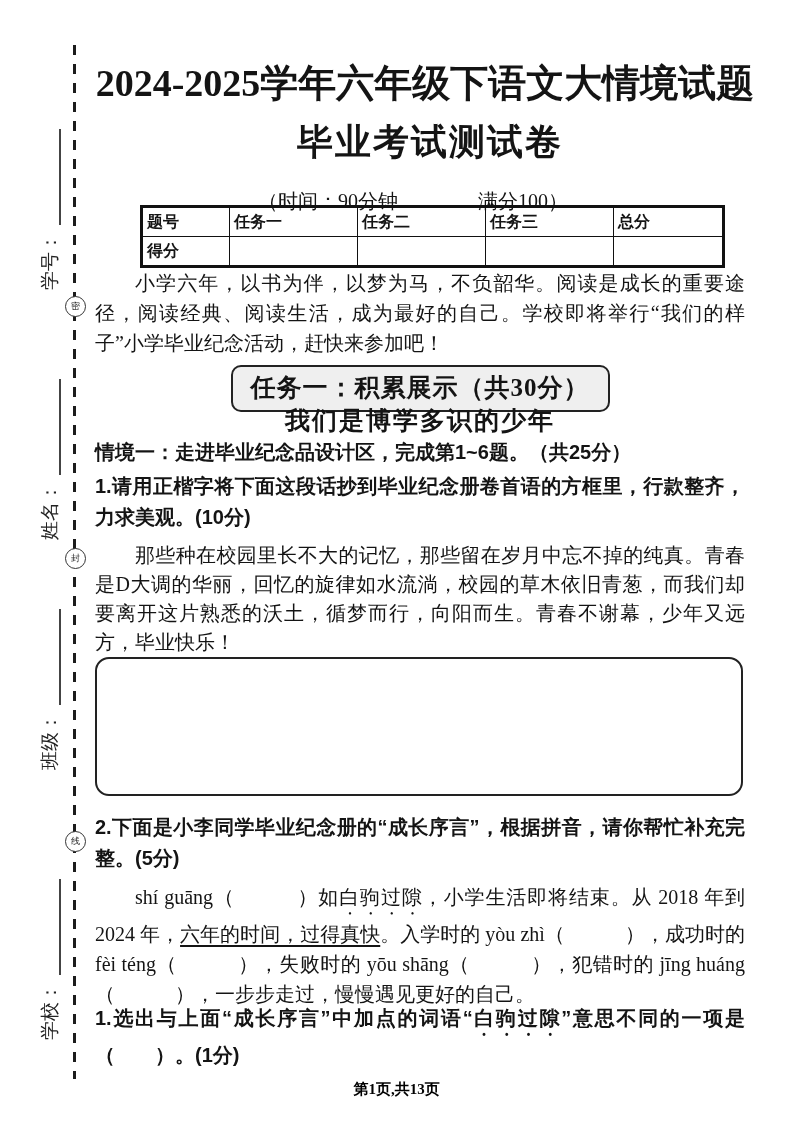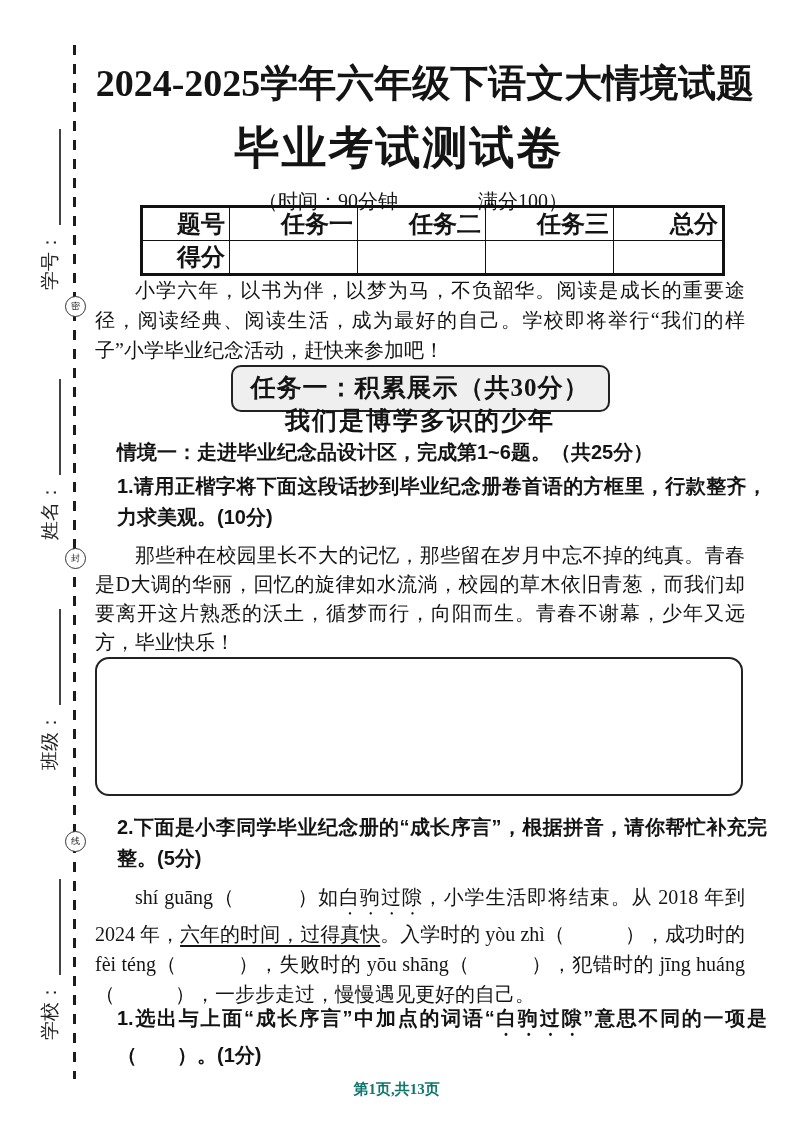--- a/index.html
+++ b/index.html
@@ -23,36 +23,36 @@
     border-bottom:2px solid #444;
   }
   .seal {
     position:absolute; left:65px; width:19px; height:19px; background:#fff;
     border:1.5px solid #333; border-radius:50%; z-index:2;
     font-size:9px; line-height:19px; text-align:center; color:#222;
   }
   
   .title1 { position:absolute; top:58px; left:90px; width:670px; text-align:center;
     font-size:38px; font-weight:bold; letter-spacing:0px; }
-  .title2 { position:absolute; top:118px; left:64px; width:670px; text-align:center;
-    font-size:45px; font-weight:bold; letter-spacing:2px; }
+  .title2 { position:absolute; top:118px; left:95px; width:670px; text-align:center;
+    font-size:36px; font-weight:bold; letter-spacing:2px; }
   .meta   { position:absolute; top:188px; left:78px; width:670px; text-align:center;
     font-size:20px; }
   
   .score-table { position:absolute; top:205px; left:140px; width:582px;
     border-collapse:collapse; border:3px solid #111; table-layout:fixed; }
   .score-table th, .score-table td {
-    border:1.8px solid #111; height:28px; text-align:right;
-    font-size:24px; font-weight:bold; padding:0 4px;
+    border:1.8px solid #111; height:28px; text-align:left;
+    font-size:16px; font-weight:bold; padding:0 4px;
   }
   
   .blk { position:absolute; left:95px; width:650px; font-size:20px;
     line-height:30px; text-align:justify; }
   .indent { text-indent:2em; }
-  .hei { font-family:"Liberation Sans", sans-serif; font-weight:bold; line-height:31px;margin-left:22px; }
+  .hei { font-family:"Liberation Sans", sans-serif; font-weight:bold; line-height:31px; }
   .taskbox-wrap { position:absolute; top:355px; left:95px; width:650px; text-align:center; }
   .taskbox {
     display:inline-block; padding:4px 18px 6px 18px; background:#efefef;
     border:2.5px solid #222; border-radius:10px;
     font-size:25px; font-weight:bold; letter-spacing:1px;margin-top:10px;
   }
   .subtitle { position:absolute; top:404px; left:95px; width:650px; text-align:center;
     font-size:25px; letter-spacing:2px; font-weight:bold; }
   .answer-box {
     position:absolute; top:657px; left:95px; width:644px; height:135px;
@@ -60,21 +60,21 @@
   }
   .underline-seg { text-decoration:underline; text-underline-offset:4px; }
   .dotted-seg {
     -webkit-text-emphasis:filled dot; -webkit-text-emphasis-position:under;
     text-emphasis:filled dot; text-emphasis-position:under left;
   }
   
   .watermark { position:absolute; top:1062px; left:0; width:793px; text-align:center;
     font-family:"Liberation Sans", sans-serif; font-size:19px; color:#8f8f8f; letter-spacing:1px; }
   .pageinfo  { position:absolute; top:1080px; left:0; width:793px; text-align:center;
-    font-size:15px; color:#0f766e; font-weight:bold; }
+    font-size:15px; color:#000000; font-weight:bold; }
 </style>
 </head>
 <body>
 
 <div id="page">
 
   <div class="dash-line"></div>
 
   <div class="side-group" style="width:170px; left:-35px; top:192px;">
     <span class="side-label">学号：</span>
@@ -120,21 +120,21 @@
     <tr>
       <td>得分</td>
       <td></td>
       <td></td>
       <td></td>
       <td></td>
     </tr>
   </tbody>
     </table>
 
-  <p class="blk indent" style="top:255px;">小学六年，以书为伴，以梦为马，不负韶华。阅读是成长的重要途径，阅读经典、阅读生活，成为最好的自己。学校即将举行“我们的样子”小学毕业纪念活动，赶快来参加吧！</p>
+  <p class="blk indent" style="top:248px;">小学六年，以书为伴，以梦为马，不负韶华。阅读是成长的重要途径，阅读经典、阅读生活，成为最好的自己。学校即将举行“我们的样子”小学毕业纪念活动，赶快来参加吧！</p>
 
   <div class="taskbox-wrap">
     <span class="taskbox">任务一：积累展示（共30分）</span>
   </div>
   <div class="subtitle">我们是博学多识的少年</div>
   <div class="blk hei" style="top:437px;">情境一：走进毕业纪念品设计区，完成第1~6题。（共25分）</div>
 
   <div class="blk hei" style="top:471px;">1.请用正楷字将下面这段话抄到毕业纪念册卷首语的方框里，行款整齐，力求美观。(10分)</div>
   <p class="blk indent" style="top:521px; line-height:29px;">那些种在校园里长不大的记忆，那些留在岁月中忘不掉的纯真。青春是D大调的华丽，回忆的旋律如水流淌，校园的草木依旧青葱，而我们却要离开这片熟悉的沃土，循梦而行，向阳而生。青春不谢幕，少年又远方，毕业快乐！</p>
 

